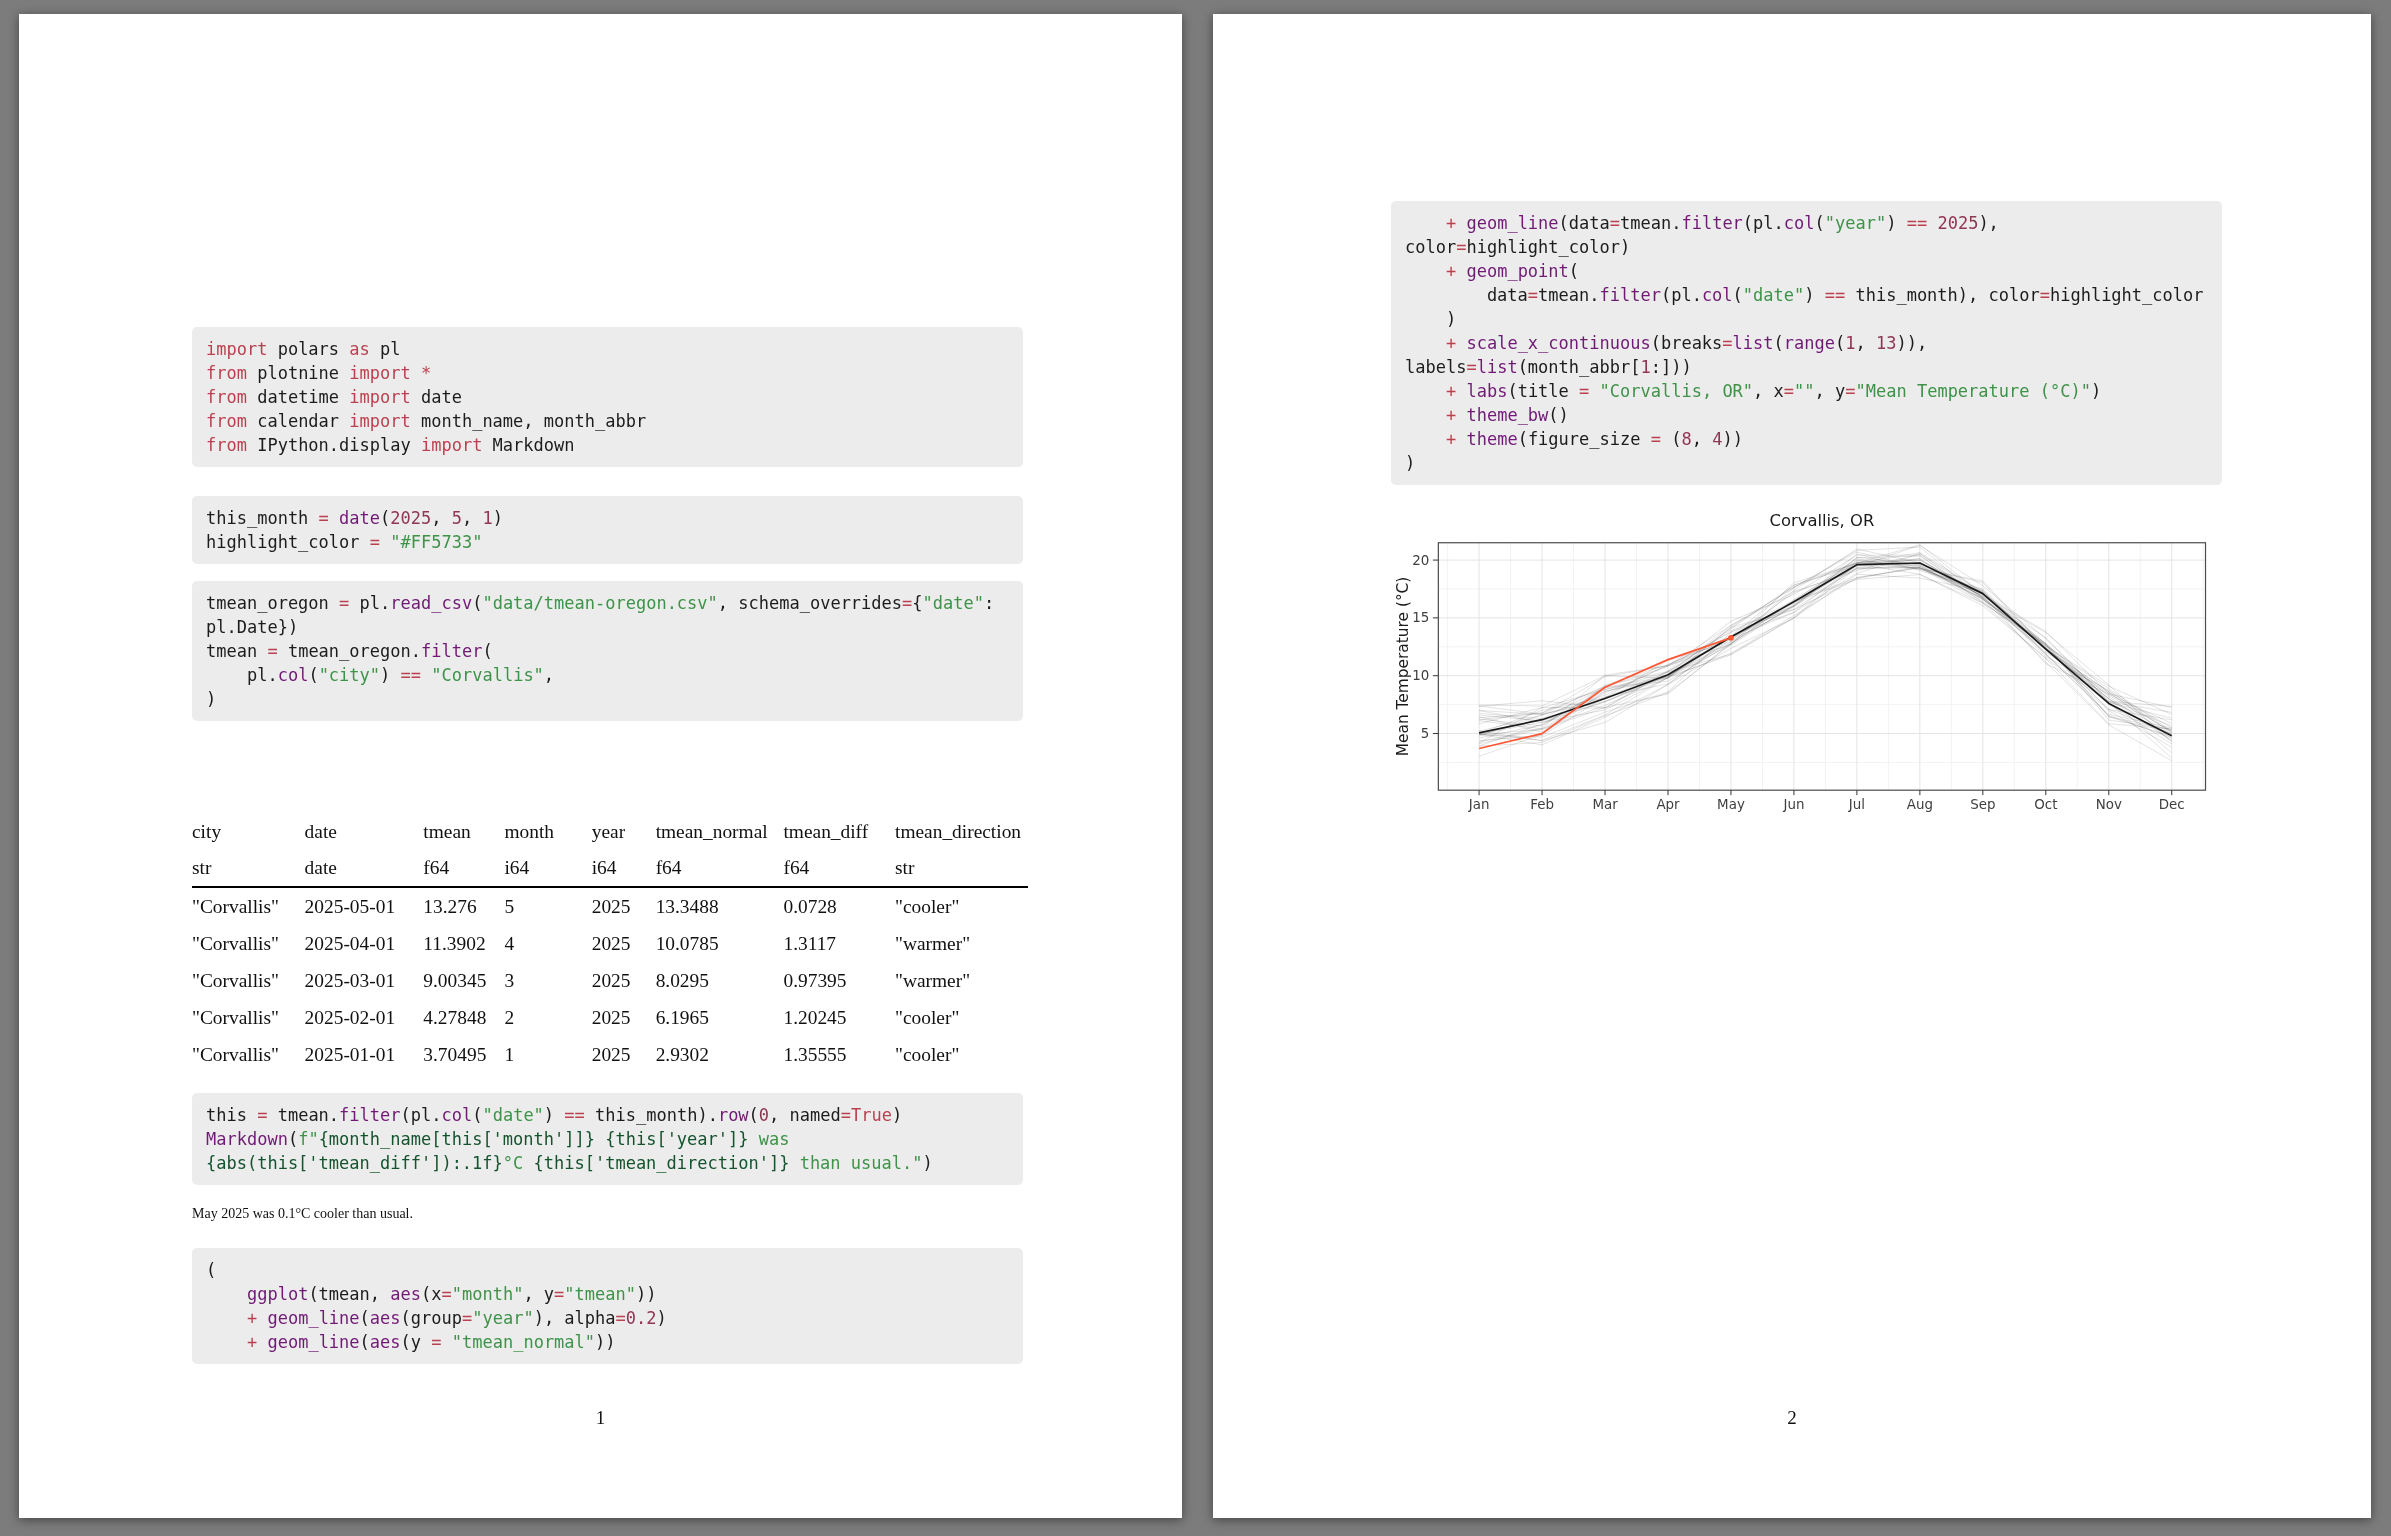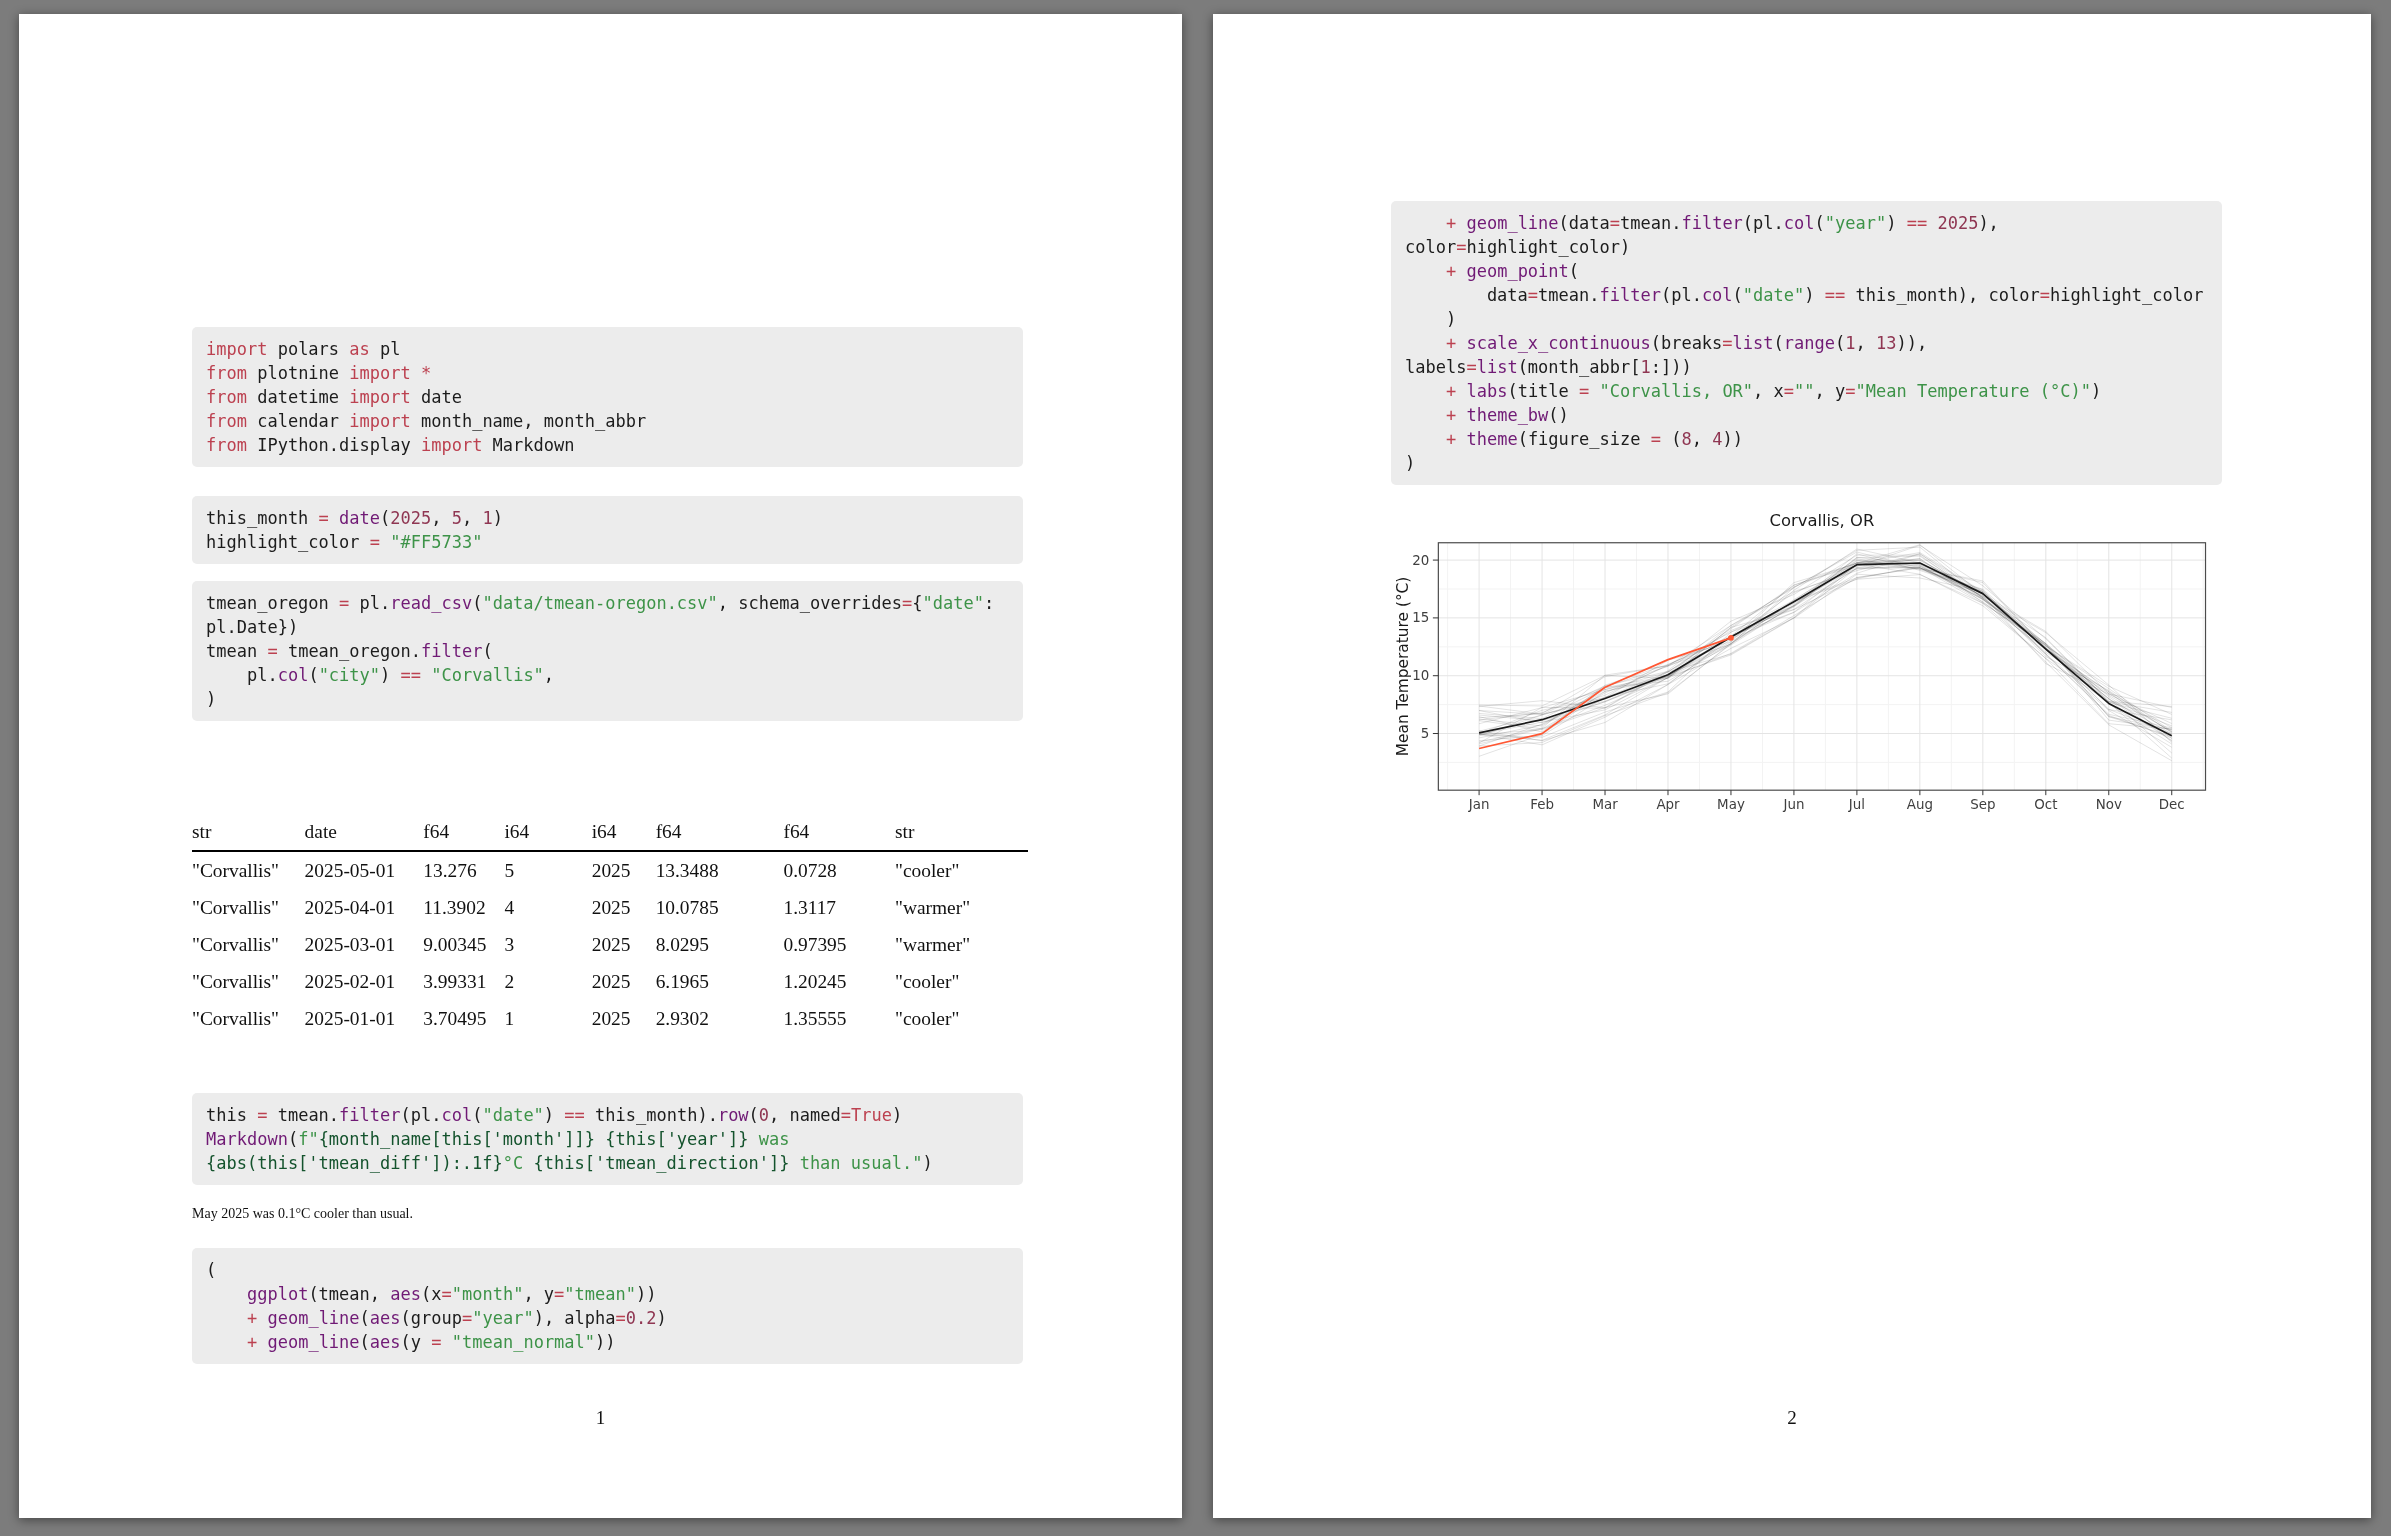--- a/index.html
+++ b/index.html
@@ -71,20 +71,30 @@
         <col style="width: 111px;">
         <col style="width: 117px;">
         <col style="width: 80px;">
         <col style="width: 86px;">
         <col style="width: 63px;">
         <col style="width: 126px;">
         <col style="width: 110px;">
         <col style="width: 131px;">
       </colgroup>
     <thead>
+      <tr class="names">
+          <th>city</th>
+          <th>date</th>
+          <th>tmean</th>
+          <th>month</th>
+          <th>year</th>
+          <th>tmean_normal</th>
+          <th>tmean_diff</th>
+          <th>tmean_direction</th>
+        </tr>
       <tr class="types">
           <th>str</th>
           <th>date</th>
           <th>f64</th>
           <th>i64</th>
           <th>i64</th>
           <th>f64</th>
           <th>f64</th>
           <th>str</th>
         </tr>
@@ -116,21 +126,21 @@
           <td>9.00345</td>
           <td>3</td>
           <td>2025</td>
           <td>8.0295</td>
           <td>0.97395</td>
           <td>"warmer"</td>
         </tr>
         <tr>
           <td>"Corvallis"</td>
           <td>2025-02-01</td>
-          <td>3.99331</td>
+          <td>4.27848</td>
           <td>2</td>
           <td>2025</td>
           <td>6.1965</td>
           <td>1.20245</td>
           <td>"cooler"</td>
         </tr>
         <tr>
           <td>"Corvallis"</td>
           <td>2025-01-01</td>
           <td>3.70495</td>

